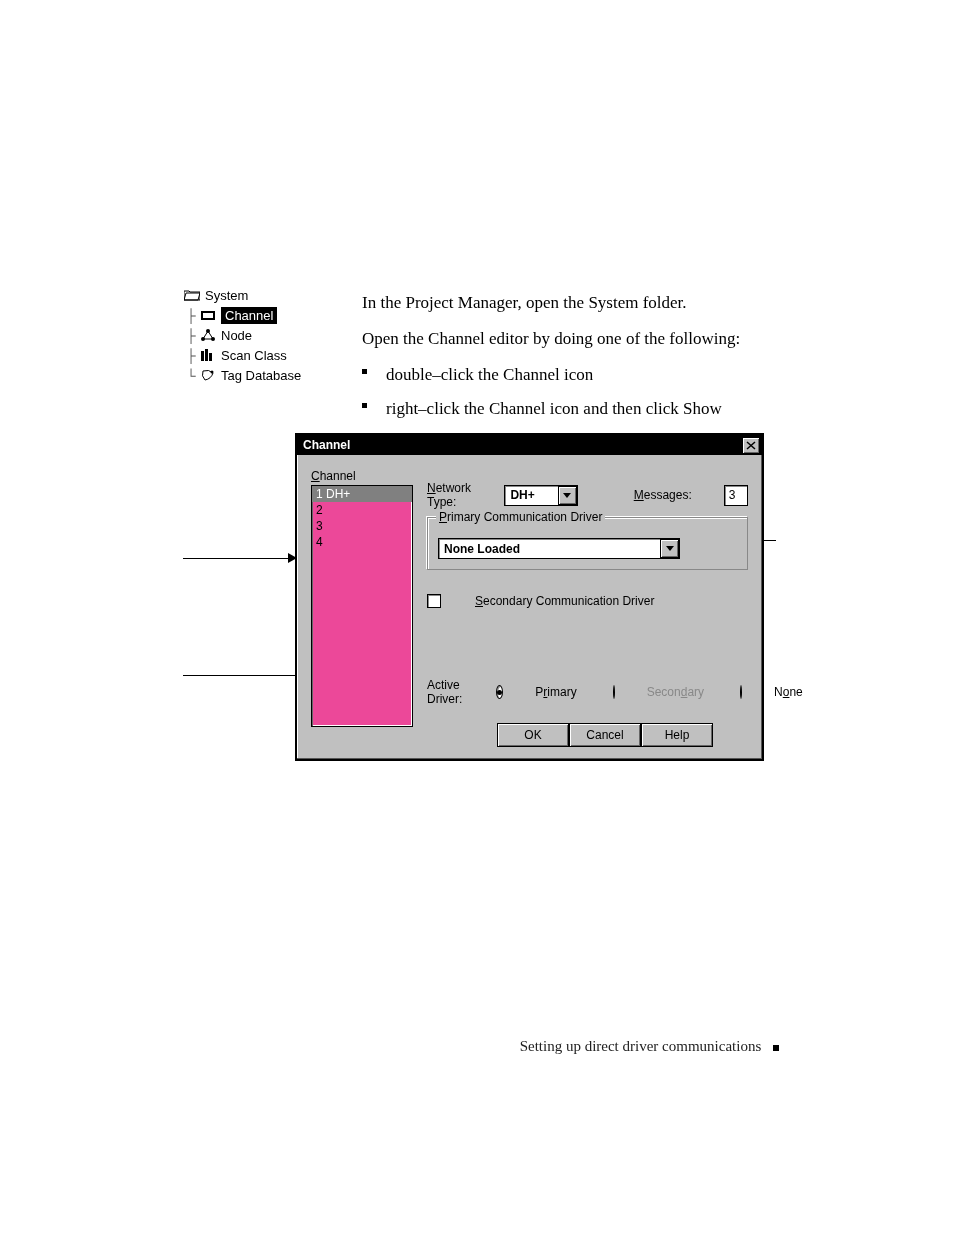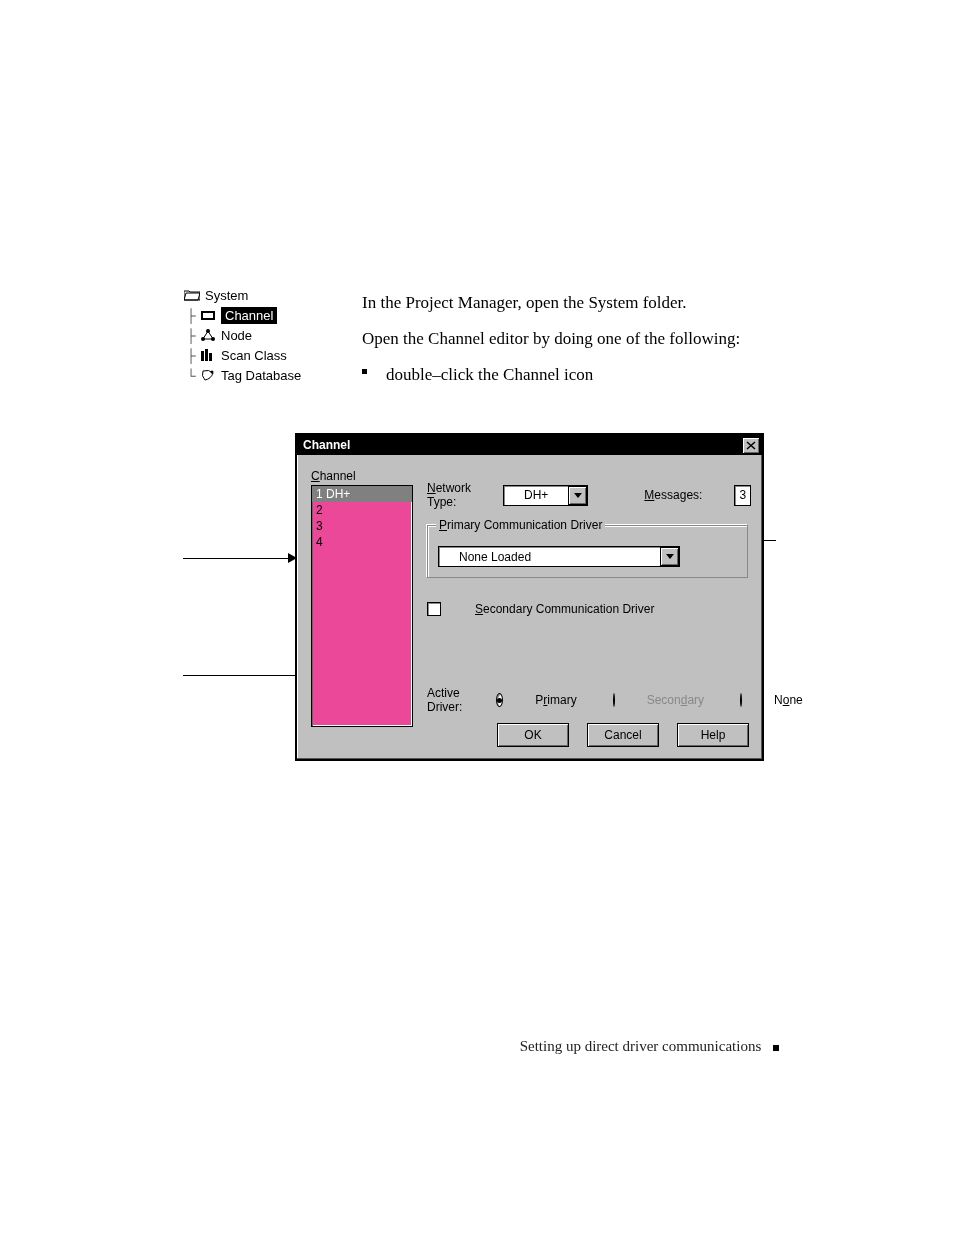--- a/index.html
+++ b/index.html
@@ -28,48 +28,52 @@
   .dlg-body{padding:16px 14px 14px 14px;position:relative;height:274px;}
   .channel-label{position:absolute;left:14px;top:14px;}
   .ul{text-decoration:underline;}
   .channel-list{position:absolute;left:14px;top:30px;width:100px;height:240px;background:#ec4899;border:1px solid #000;box-shadow:inset 1px 1px 0 #666,inset -1px -1px 0 #fff;}
   .channel-item{padding:1px 4px;}
   .channel-item.sel{background:#808080;color:#fff;}
   .rhs{position:absolute;left:130px;top:26px;right:14px;}
   .row{display:flex;align-items:center;margin-bottom:8px;gap:28px;}
   .lbl{margin-right:4px;}
   .combo{display:flex;align-items:center;background:#fff;border:1px solid #000;box-shadow:inset 1px 1px 0 #888;height:19px;}
-  .combo .txt{flex:1;padding:0 20px;}
+  .combo .txt{flex:1;padding:0 5px;font-weight:bold;}
   .combo .btn{width:17px;height:17px;background:#c0c0c0;border:1px solid #000;box-shadow:inset 1px 1px 0 #fff,inset -1px -1px 0 #666;display:flex;align-items:center;justify-content:center;}
   .tri-down{width:0;height:0;border-left:4px solid transparent;border-right:4px solid transparent;border-top:5px solid #000;}
   .textinput{background:#fff;border:1px solid #000;box-shadow:inset 1px 1px 0 #888;height:19px;padding:0 4px;display:flex;align-items:center;}
-  .groupbox{border:1px solid #888;box-shadow:1px 1px 0 #fff inset,-1px -1px 0 #fff;position:relative;padding:20px 10px 10px 10px;margin-top:16px;}
+  .groupbox{border:1px solid #888;box-shadow:1px 1px 0 #fff inset,-1px -1px 0 #fff;position:relative;padding:20px 10px 10px 10px;margin-top:8px;}
   .groupbox .legend{position:absolute;top:-8px;left:8px;background:#c0c0c0;padding:0 3px;}
   .checkbox{width:12px;height:12px;background:#fff;border:1px solid #000;box-shadow:inset 1px 1px 0 #888;margin-right:6px;}
   .radio{width:12px;height:12px;border:1px solid #000;border-radius:50%;background:#fff;box-shadow:inset 1px 1px 0 #888;margin:0 4px 0 2px;display:inline-flex;align-items:center;justify-content:center;}
   .radio .dot{width:5px;height:5px;background:#000;border-radius:50%;}
   .disabled{color:#888;}
-  .btns{position:absolute;bottom:12px;left:200px;display:flex;gap:18px;}
+  .btns{position:absolute;bottom:12px;left:200px;display:flex;}
   .winbtn{width:70px;height:22px;background:#c0c0c0;border:1px solid #000;box-shadow:inset 1px 1px 0 #fff,inset -1px -1px 0 #666;display:flex;align-items:center;justify-content:center;}
 
   
   .arrow-line{position:absolute;background:#000;}
   .arrow-head-right{position:absolute;width:0;height:0;border-top:5px solid transparent;border-bottom:5px solid transparent;border-left:9px solid #000;}
   .arrow-head-left{position:absolute;width:0;height:0;border-top:5px solid transparent;border-bottom:5px solid transparent;border-right:9px solid #000;}
 </style>
 </head>
 <body>
 
 <div class="page">
 
   <div class="body-text" style="left:362px;top:290px;width:420px;">In the Project Manager, open the System folder.</div>
   <div class="body-text" style="left:362px;top:326px;width:420px;">Open the Channel editor by doing one of the following:</div>
   <div class="bullet-row" style="left:362px;top:362px;width:400px;">
     <span class="sq"></span>
     <span>double–click the Channel icon</span>
+  </div>
+  <div class="bullet-row" style="left:362px;top:396px;width:400px;">
+    <span class="sq"></span>
+    <span>right–click the Channel icon and then click Show</span>
   </div>
 
   <div class="tree">
     <div class="tree-row">
       <span class="tree-icon">
         <svg class="folder-svg" viewBox="0 0 16 12">
             <path d="M0 2h5l1 1h10v8H0z M2 4h14l-2 7H0z" fill="#fff" stroke="#000" stroke-width="1"></path>
           </svg>
       </span>
       <span>System</span>

